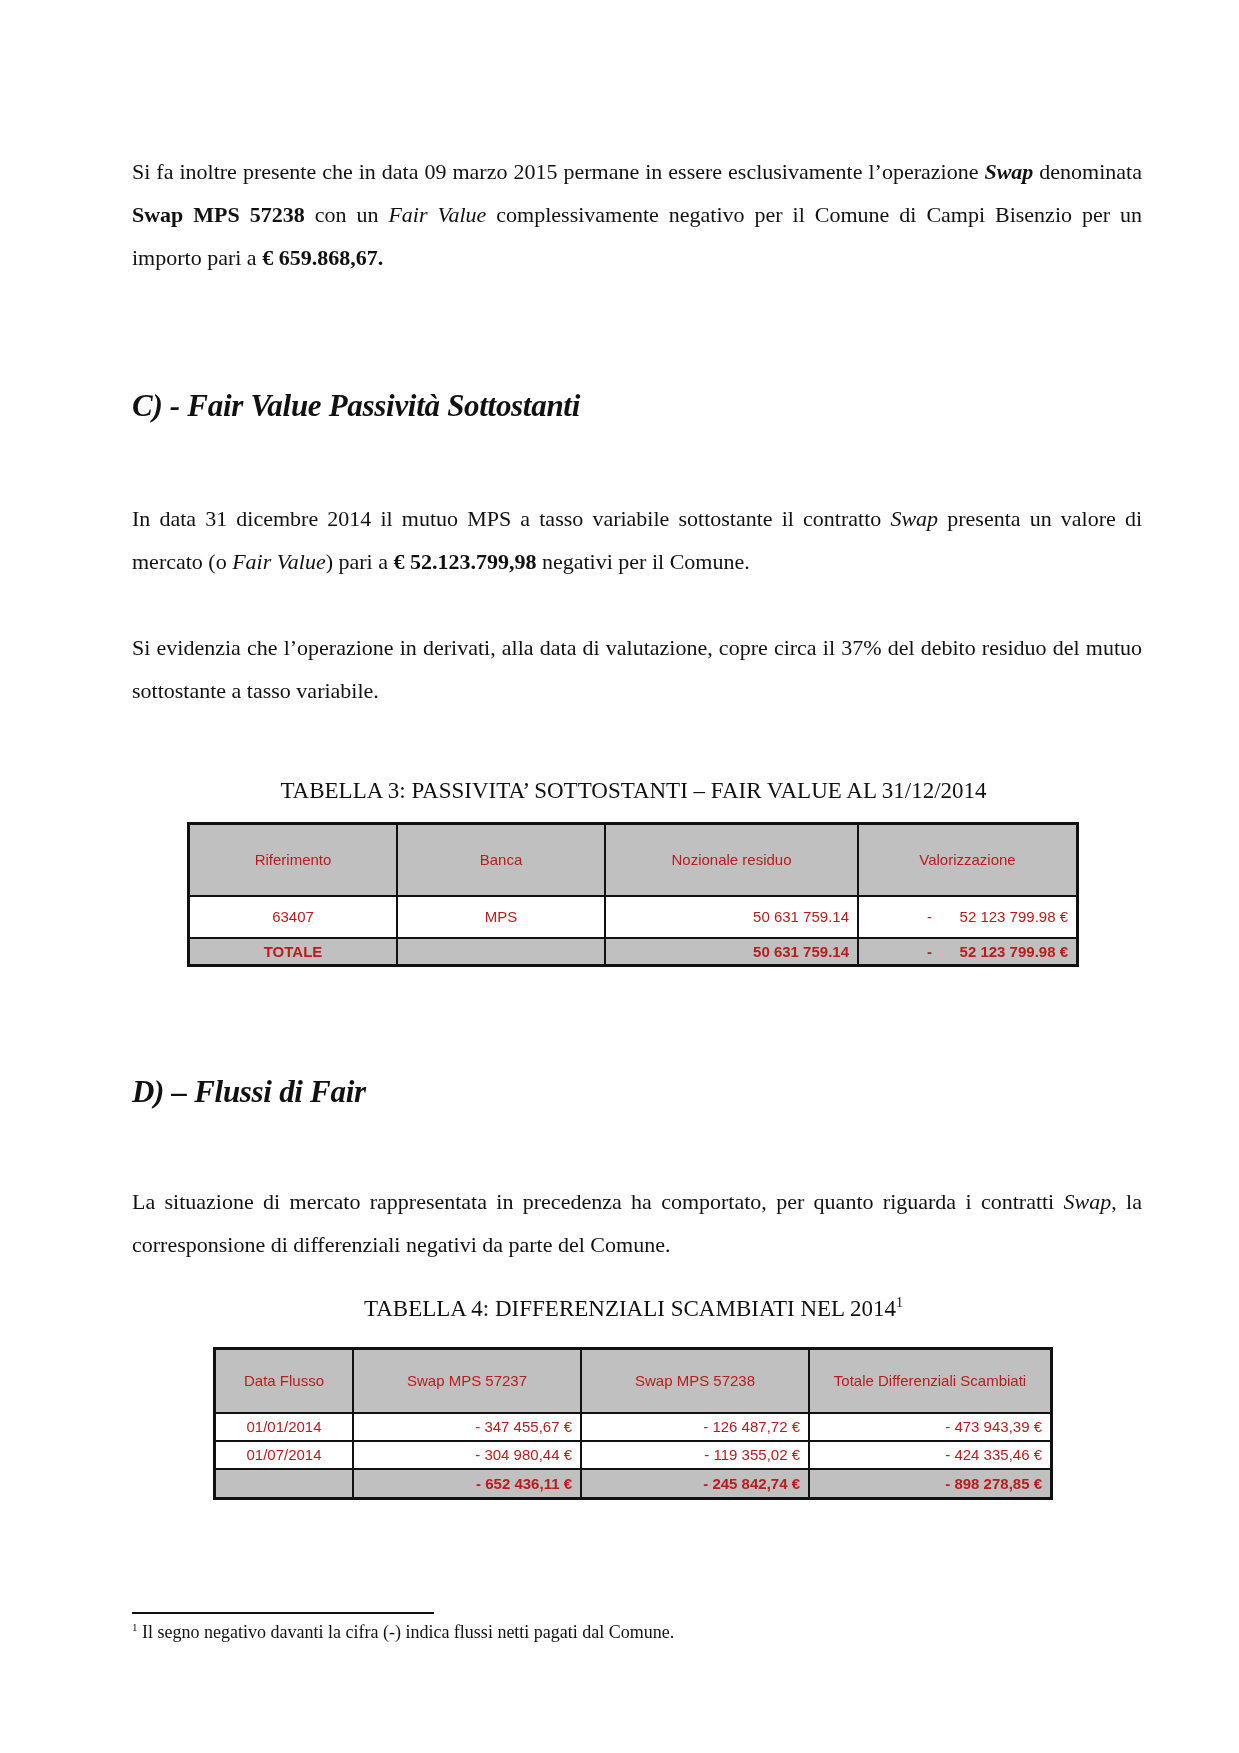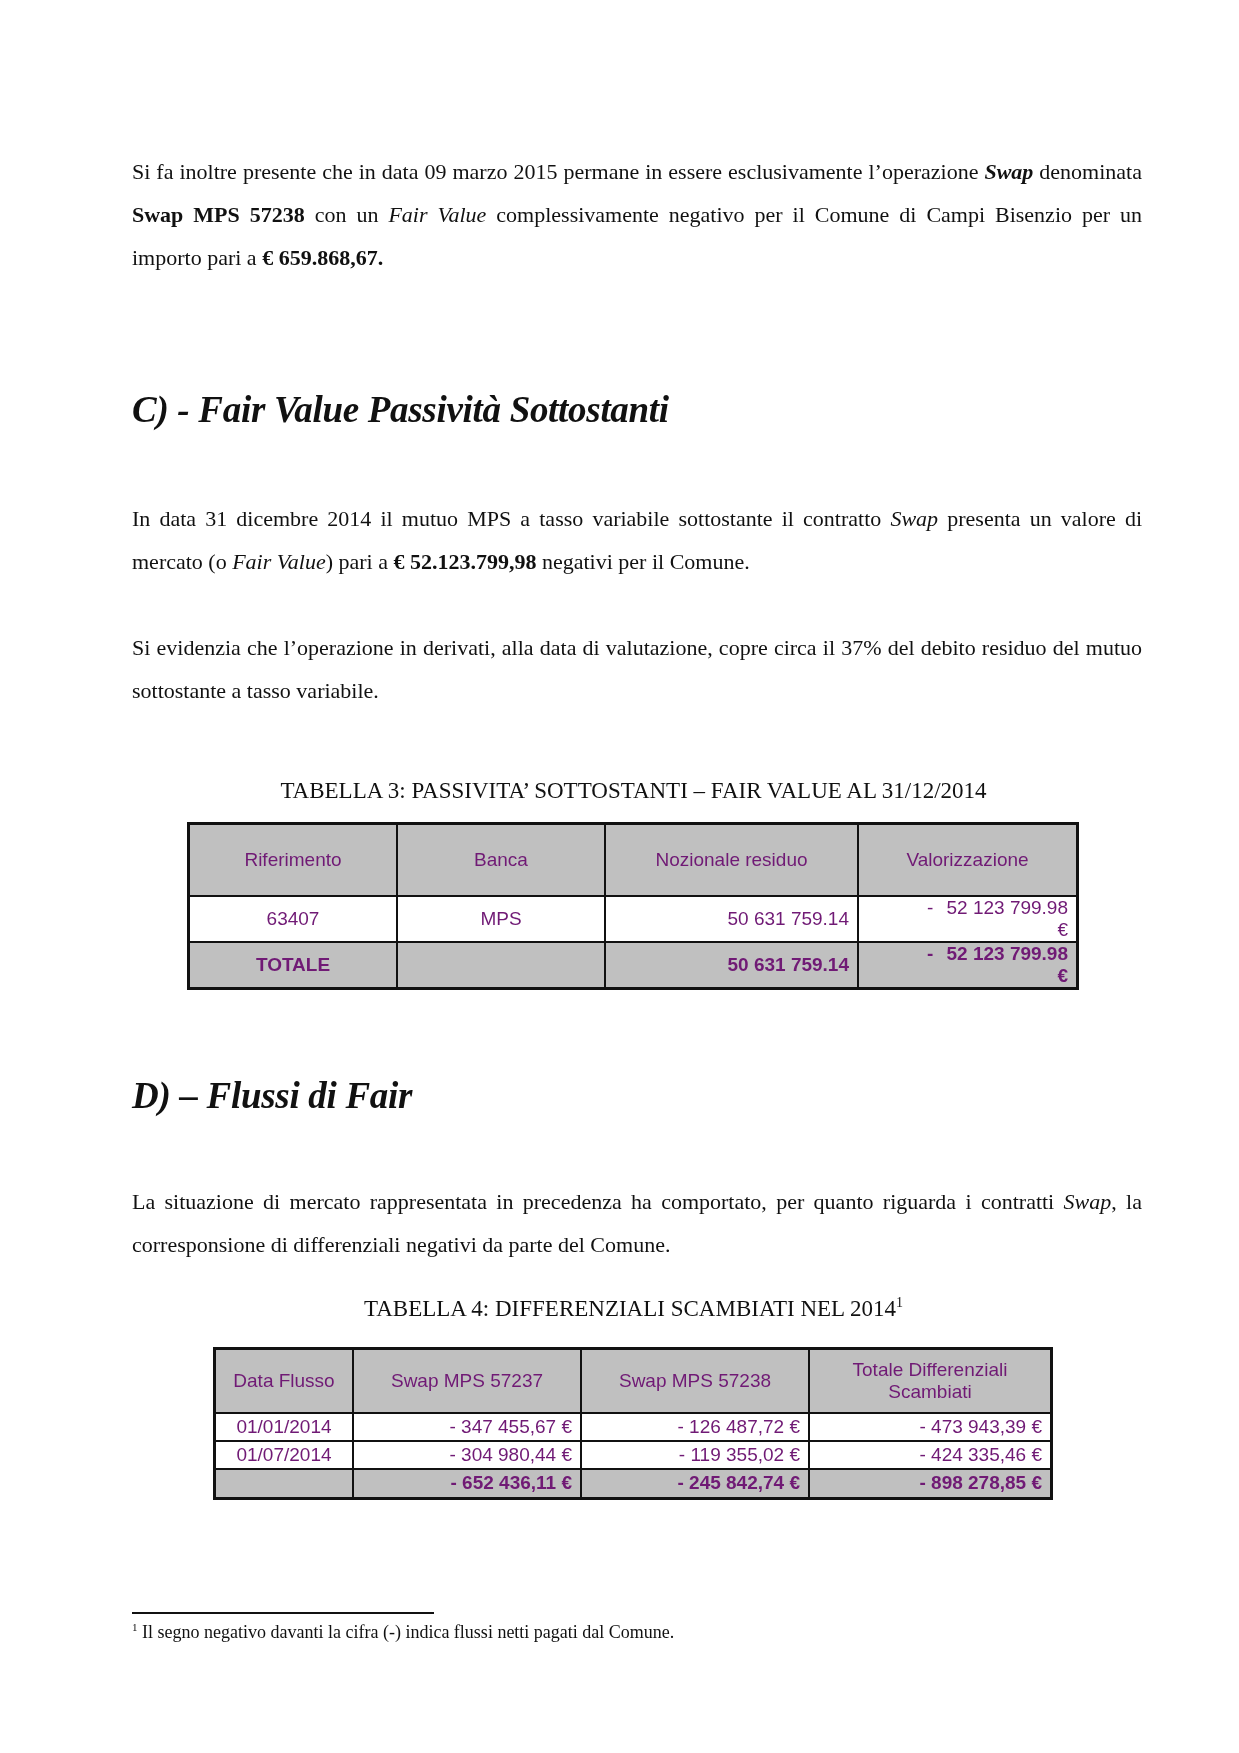--- a/index.html
+++ b/index.html
@@ -1,24 +1,24 @@
 <!DOCTYPE html>
 <html><head>
 <meta charset="utf-8">
 <style>
   html, body { margin: 0; padding: 0; background: #ffffff; }
   body { width: 1239px; height: 1753px; position: relative; overflow: hidden; color: #111; font-family: "Liberation Serif", serif; }
   .page { position: absolute; left: 14px; top: 0; width: 1239px; height: 1753px; }
   .para { position: absolute; left: 118px; width: 1010px; font-size: 22px; line-height: 43px; text-align: justify; }
   .para b { font-weight: bold; }
   .para i { font-style: italic; }
-  .heading { position: absolute; left: 118px; font-size: 37px; font-weight: bold; font-style: italic; font-family: "Liberation Serif", serif; letter-spacing: -0.3px; }
+  .heading { position: absolute; left: 118px; font-size: 31px; font-weight: bold; font-style: italic; font-family: "Liberation Serif", serif; letter-spacing: -0.3px; }
   .tcaption { position: absolute; left: 0; width: 1239px; text-align: center; font-size: 23px; font-weight: normal; font-family: "Liberation Serif", serif; }
   .tcaption sup { font-size: 14px; }
-  table.dt { position: absolute; border-collapse: collapse; font-family: "Liberation Sans", sans-serif; font-size: 19px; color: #701a75; }
+  table.dt { position: absolute; border-collapse: collapse; font-family: "Liberation Sans", sans-serif; font-size: 15px; color: #b91c1c; }
   table.dt td, table.dt th { border: 2px solid #111; padding: 0 8px; }
   table.dt th { background: #c0c0c0; font-weight: normal; text-align: center; }
   table.dt tr.total td { background: #c0c0c0; font-weight: bold; }
   table.dt td.c { text-align: center; }
   table.dt td.r { text-align: right; }
   table.dt { border: 3px solid #111; }
   .fn-rule { position: absolute; left: 118px; top: 1612px; width: 302px; height: 2px; background: #111; }
   .footnote { position: absolute; left: 118px; top: 1621px; font-size: 18px; font-family: "Liberation Serif", serif; }
   .footnote sup { font-size: 11px; }
 </style>
@@ -38,21 +38,21 @@
   <div class="tcaption" style="top:778px;">TABELLA 3: PASSIVITA’ SOTTOSTANTI – FAIR VALUE AL 31/12/2014</div>
 
   <table class="dt" style="left:173px; top:822px; width:892px;">
     <tbody>
         <tr style="height:72px;">
       <th style="width:190px;">Riferimento</th>
       <th style="width:190px;">Banca</th>
       <th style="width:235px;">Nozionale residuo</th>
       <th>Valorizzazione</th>
     </tr>
-    <tr style="height:26px;">
+    <tr style="height:42px;">
       <td class="c">63407</td>
       <td class="c">MPS</td>
       <td class="r">50 631 759.14</td>
       <td class="r"><span style="float:left; padding-left:60px;">-</span><span>52 123 799.98 €</span></td>
     </tr>
     <tr class="total" style="height:28px;">
       <td class="c">TOTALE</td>
       <td class="c"></td>
       <td class="r">50 631 759.14</td>
       <td class="r"><span style="float:left; padding-left:60px;">-</span><span>52 123 799.98 €</span></td>

